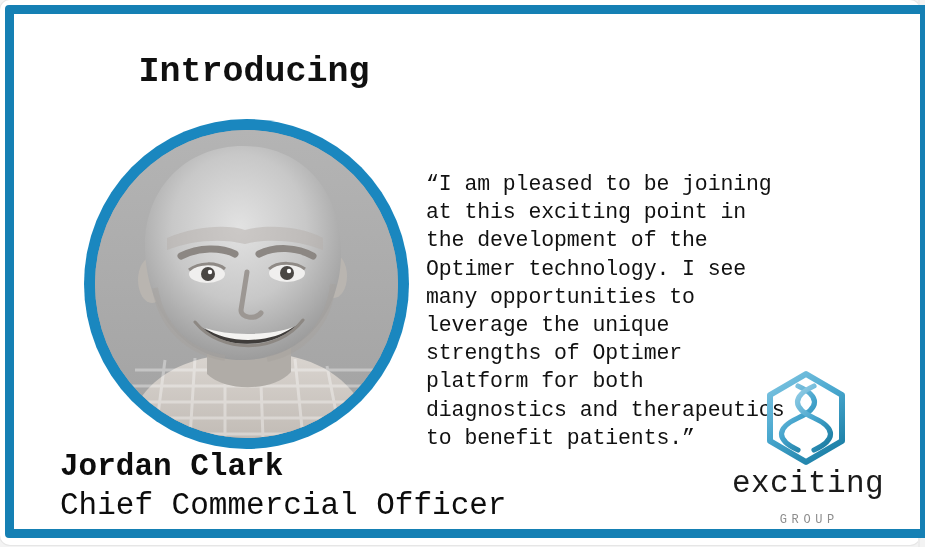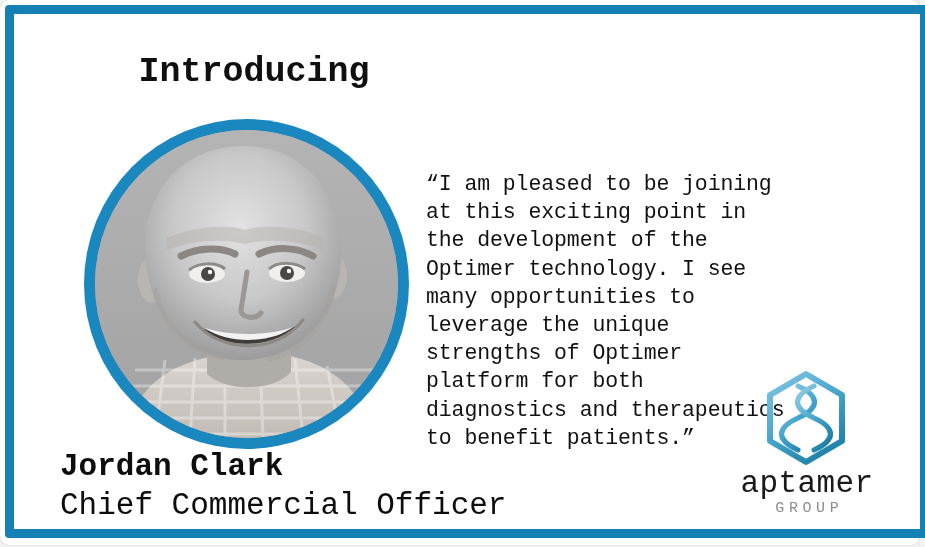--- a/index.html
+++ b/index.html
@@ -155,24 +155,24 @@
     text-align: center;
     font-size: 31px;
     font-weight: 300;
     color: #1a1a1a;
     letter-spacing: 0.4px;
     line-height: 32px;
   }
   #logo-subtext {
     position: absolute;
     left: 0px;
-    top: 130px;
+    top: 143px;
     width: 150px;
     text-align: center;
-    font-size: 15px;
+    font-size: 12px;
     font-weight: normal;
     color: #8d8d8d;
     letter-spacing: 4.6px;
     text-indent: 4.6px;
   }
 </style>
 </head>
 <body>
 
 <div id="page">
@@ -277,18 +277,18 @@
           </defs>
 
           <path d="M46 4 L82 25 L82 71 L46 92 L10 71 L10 25 Z" fill="none" stroke="url(#hexgrad)" stroke-width="6" stroke-linejoin="round" stroke-linecap="round"></path>
 
           <g fill="none" stroke="url(#helixgrad)" stroke-width="5.2" stroke-linecap="round">
             <path d="M38 16 C60 26 60 38 38 48 C16 58 16 70 38 80"></path>
             <path d="M54 16 C32 26 32 38 54 48 C76 58 76 70 54 80"></path>
           </g>
         </svg>
       </div>
-      <div id="logo-wordmark">aptamer</div>
+      <div id="logo-wordmark">exciting</div>
       <div id="logo-subtext">GROUP</div>
     </div>
 
   </div>
 </div>
 
 </body></html>

